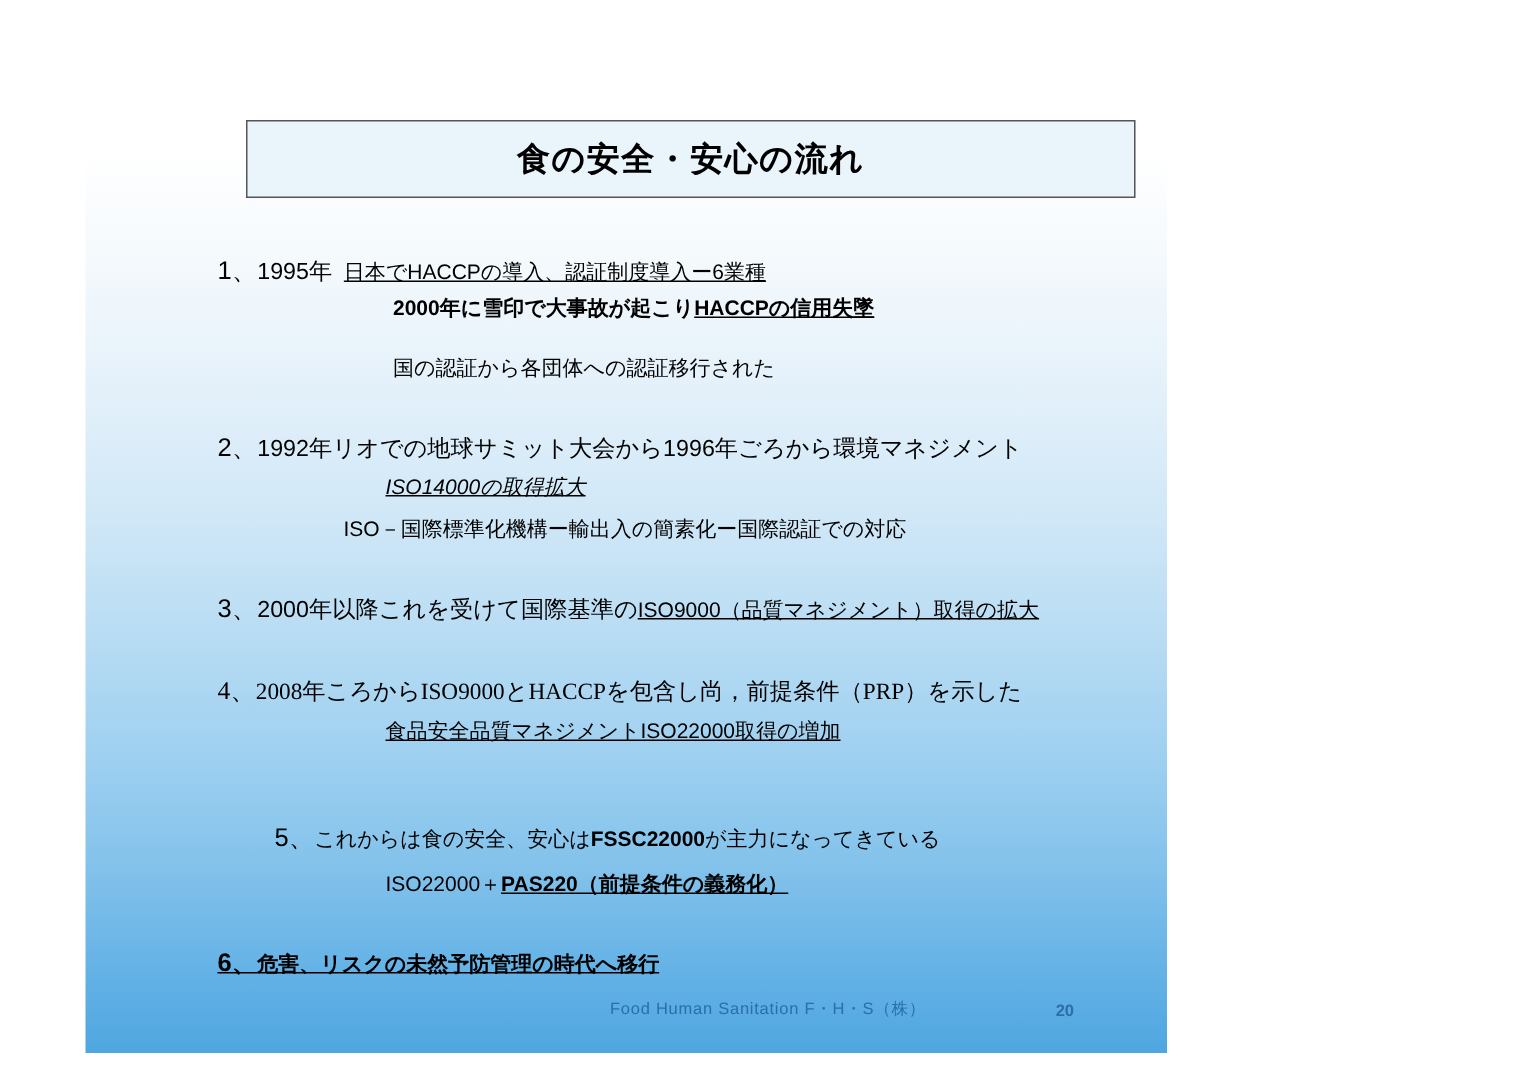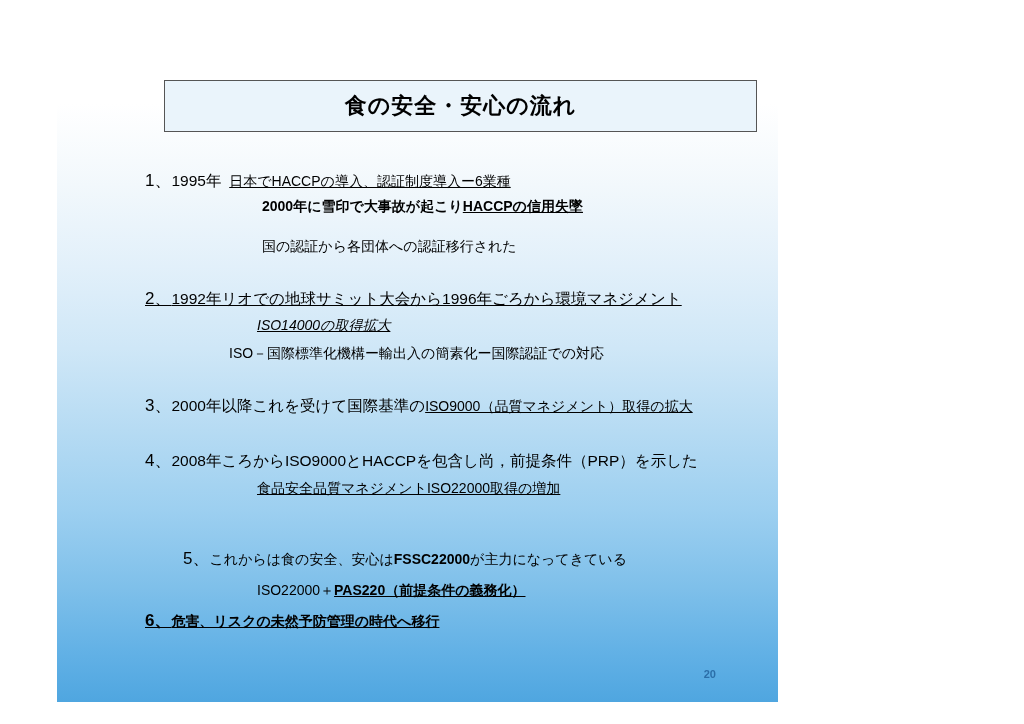--- a/index.html
+++ b/index.html
@@ -107,33 +107,33 @@
     text-decoration: underline;
   }
   .b {
     font-weight: bold;
   }
 
   .l1 { position: absolute; left: 88px;  top: 22px; }
   .l2 { position: absolute; left: 205px; top: 48px; font-weight: bold; }
   .l3 { position: absolute; left: 205px; top: 88px; }
 
-  .l4 { position: absolute; left: 88px;  top: 140px; text-decoration: underline; }
+  .l4 { position: absolute; left: 88px;  top: 140px; }
   .l5 { position: absolute; left: 200px; top: 167px; font-style: italic; }
   .l6 { position: absolute; left: 148px; top: 195px; margin-left: 24px; }
 
   .l7 { position: absolute; left: 88px;  top: 247px; }
 
-  .l8 { position: absolute; left: 88px;  top: 302px; }
+  .l8 { position: absolute; left: 88px;  top: 302px; font-family: Liberation Serif, serif; }
   .l9 { position: absolute; left: 200px; top: 330px; text-align: center; }
 
   .l10 { position: absolute; left: 88px;  top: 400px; margin-left: 38px; }
   .l11 { position: absolute; left: 200px; top: 412px; margin-top: 20px; }
 
-  .l12 { position: absolute; left: 88px;  top: 462px; }
+  .l12 { position: absolute; left: 88px;  top: 483px; }
 
   
   .footer {
     position: absolute;
     left: 0;
     bottom: 22px;
     width: 910px;
     text-align: center;
     font-size: 11px;
     color: #2b6ea8;
@@ -203,15 +203,16 @@
     <div class="line l11">
       <span class="mid">ISO22000＋</span><span class="mid b u">PAS220（前提条件の義務化）</span>
     </div>
 
     <div class="line l12">
       <span class="num b u">6、</span><span class="mid b u">危害、リスクの未然予防管理の時代へ移行</span>
     </div>
 
   </div>
 
+  <div class="footer">Food Human Sanitation  F・H・S（株）</div>
   <div class="page-num">20</div>
 
 </div>
 
 </body></html>

